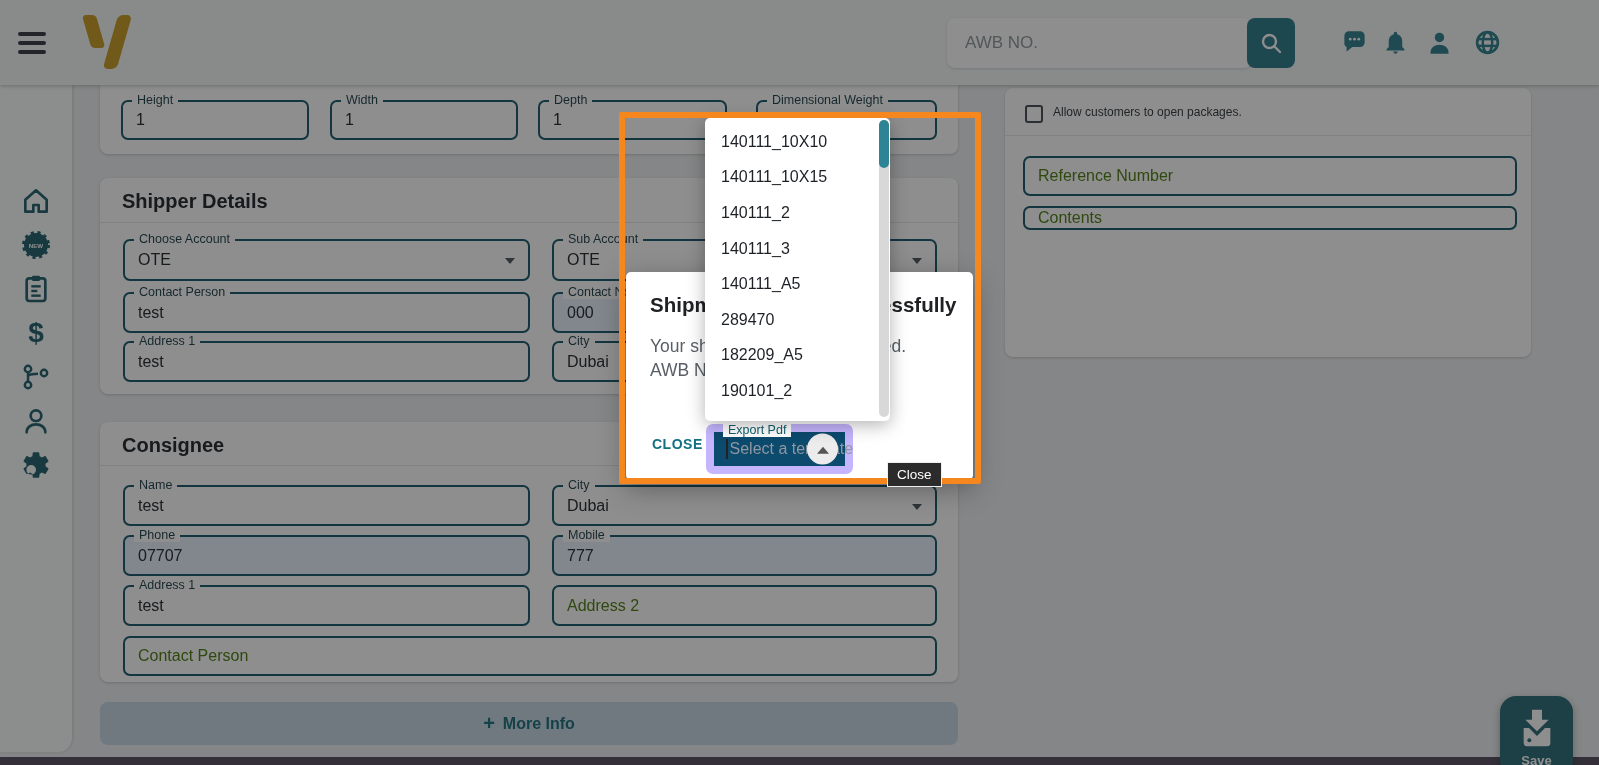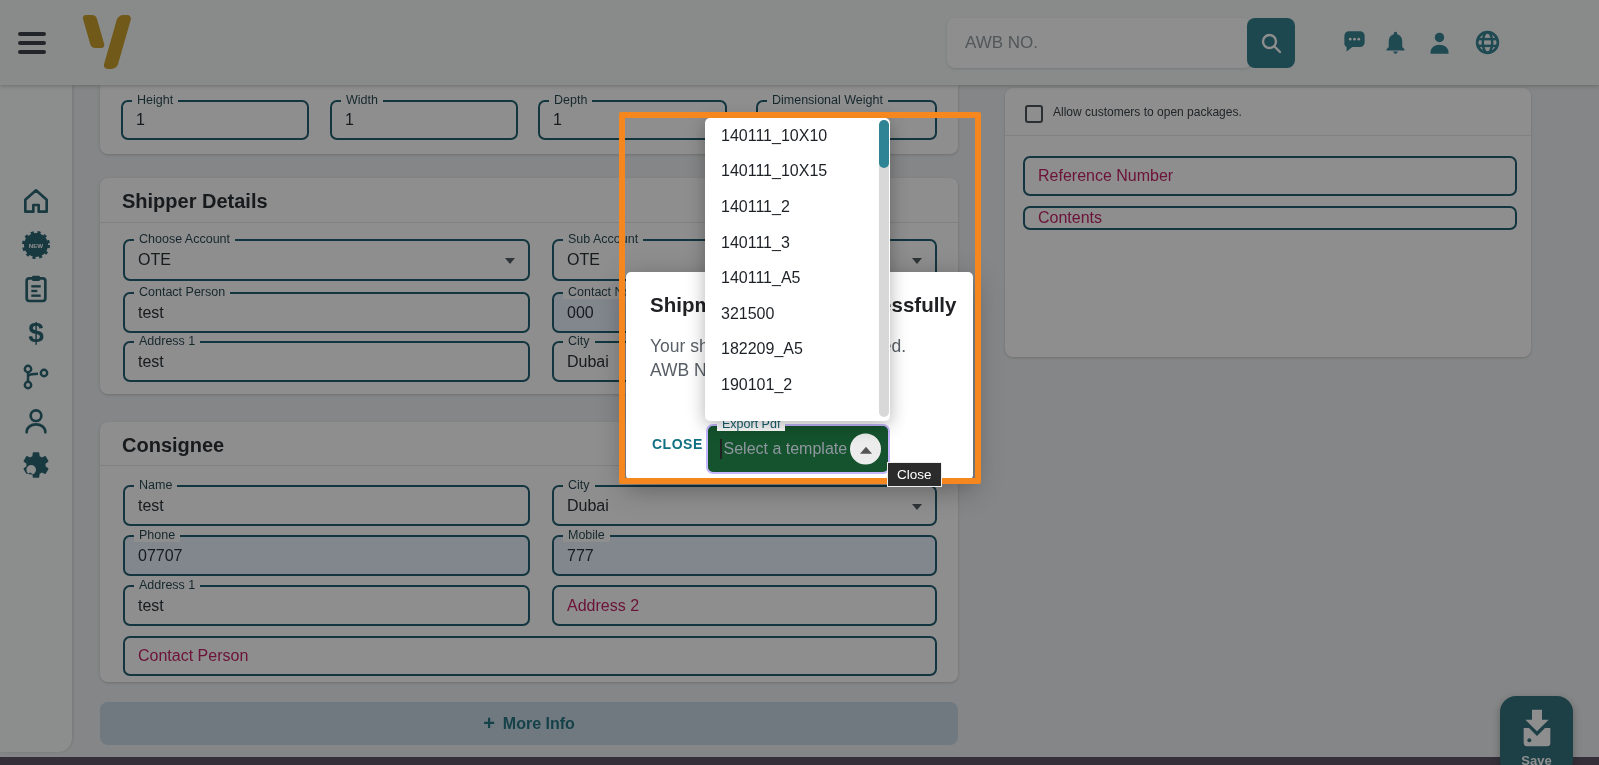--- a/index.html
+++ b/index.html
@@ -25,21 +25,21 @@
   
   .card{position:absolute;background:#fff;border-radius:8px;box-shadow:0 1px 3px rgba(0,0,0,.18);z-index:1;}
   .sec-title{position:absolute;left:22px;top:12px;font-size:20px;font-weight:700;color:#21262b;}
   .divider{position:absolute;left:0;right:0;height:1px;background:#e6e6e6;}
   .field{position:absolute;border:2px solid #17586a;border-radius:7px;background:#fff;box-sizing:border-box;}
   .field.fill{background:#e8f0fe;}
   .notch{position:absolute;top:-9px;left:9px;background:#fff;padding:0 5px;font-size:12.5px;
          font-weight:500;color:#1c3d47;line-height:14px;white-space:nowrap;}
   .val{position:absolute;left:13px;top:50%;transform:translateY(-50%);font-size:16px;color:#23282d;white-space:nowrap;}
   .val.top{top:10px;transform:none;}
-  .ph{color:#be185d;}
+  .ph{color:#4d7c0f;}
   .caret{position:absolute;right:13px;top:50%;margin-top:-2px;width:0;height:0;
          border-left:5.5px solid transparent;border-right:5.5px solid transparent;border-top:6px solid #4a565c;}
   
   #more-info{position:absolute;left:100px;top:702px;width:858px;height:43px;background:#c6d6e4;
              border-radius:8px;z-index:1;display:flex;align-items:center;justify-content:center;cursor:pointer;}
   #more-info .plus{color:#1b6f7e;font-size:20px;font-weight:700;margin-right:8px;}
   #more-info .lbl{color:#1b6f7e;font-size:16px;font-weight:600;}
   
   #chk{position:absolute;left:20px;top:17px;width:18px;height:18px;border:2.5px solid #444b51;
        border-radius:3px;box-sizing:border-box;cursor:pointer;background:#fff;}
@@ -57,34 +57,34 @@
   #spot{position:absolute;left:619px;top:112px;width:362px;height:372px;border:6px solid #f6871f;
         border-radius:2px;box-sizing:border-box;z-index:60;pointer-events:none;}
   
   #modal{position:absolute;left:626px;top:272px;width:347px;height:208px;background:#fff;border-radius:5px;
          box-shadow:0 8px 28px rgba(0,0,0,.35);z-index:55;}
   #modal-title{position:absolute;left:24px;top:21px;font-size:20.5px;font-weight:700;color:#202124;white-space:nowrap;}
   #modal-body{position:absolute;left:24px;top:62px;font-size:17.5px;color:#585f66;line-height:24px;white-space:nowrap;}
   #modal-close{position:absolute;left:18px;bottom:22px;border:none;background:none;color:#127083;
                font-size:14px;font-weight:700;letter-spacing:.5px;cursor:pointer;padding:6px 8px;
                font-family:"Liberation Sans",sans-serif;}
-  #export-select{position:absolute;left:80px;top:152px;width:184px;height:50px;border:2px solid #c4b5fd;
-                 border-radius:7px;box-sizing:border-box;background:#14532d;cursor:pointer;}
+  #export-select{position:absolute;left:80px;top:152px;width:147px;height:50px;border:8px solid #c4b5fd;
+                 border-radius:7px;box-sizing:border-box;background:#0c4a6e;cursor:pointer;}
   #export-select .notch{color:#14606f;}
   #export-select .cursorbar{display:inline-block;width:1.5px;height:20px;background:#222;
                  vertical-align:middle;margin-right:2px;}
   #export-select .phtxt{font-size:16px;color:#9097a0;vertical-align:middle;text-align:center;}
   #export-select .inner{position:absolute;left:12px;top:50%;transform:translateY(-50%);white-space:nowrap;}
   #export-circle{position:absolute;right:7px;top:50%;transform:translateY(-50%);width:31px;height:31px;
                  border-radius:50%;background:#ececec;cursor:pointer;}
   #export-circle .up{position:absolute;left:50%;top:50%;transform:translate(-50%,-40%);width:0;height:0;
                  border-left:6px solid transparent;border-right:6px solid transparent;border-bottom:7px solid #555;}
   
   #dropdown{position:absolute;left:705px;top:118px;width:185px;height:303px;background:#fff;border-radius:5px;
-            box-shadow:0 4px 18px rgba(0,0,0,.3);z-index:58;box-sizing:border-box;}
+            box-shadow:0 4px 18px rgba(0,0,0,.3);z-index:58;padding-top:6px;box-sizing:border-box;}
   .dd-item{height:35.6px;display:flex;align-items:center;padding-left:16px;font-size:16px;color:#1d2126;cursor:pointer;}
   #dd-track{position:absolute;right:1px;top:2px;width:10px;height:297px;background:#d8d8d8;border-radius:5px;}
   #dd-thumb{position:absolute;right:1px;top:2px;width:10px;height:48px;background:#2e8494;border-radius:5px;cursor:grab;}
   
   #tooltip{position:absolute;left:888px;top:463px;background:#2b2b2b;color:#fff;font-size:13.5px;
            padding:4px 9px;z-index:61;box-shadow:0 0 0 1px #eee;}
 </style>
 </head>
 <body>
 
@@ -296,21 +296,21 @@
         </span>
     </div>
   </div>
 
   <div id="dropdown">
     <div class="dd-item">140111_10X10</div>
     <div class="dd-item">140111_10X15</div>
     <div class="dd-item">140111_2</div>
     <div class="dd-item">140111_3</div>
     <div class="dd-item">140111_A5</div>
-    <div class="dd-item">321500</div>
+    <div class="dd-item">289470</div>
     <div class="dd-item">182209_A5</div>
     <div class="dd-item">190101_2</div>
     <div id="dd-track"></div>
     <div id="dd-thumb"></div>
   </div>
 
   <div id="tooltip">Close</div>
 
 </div>
 

